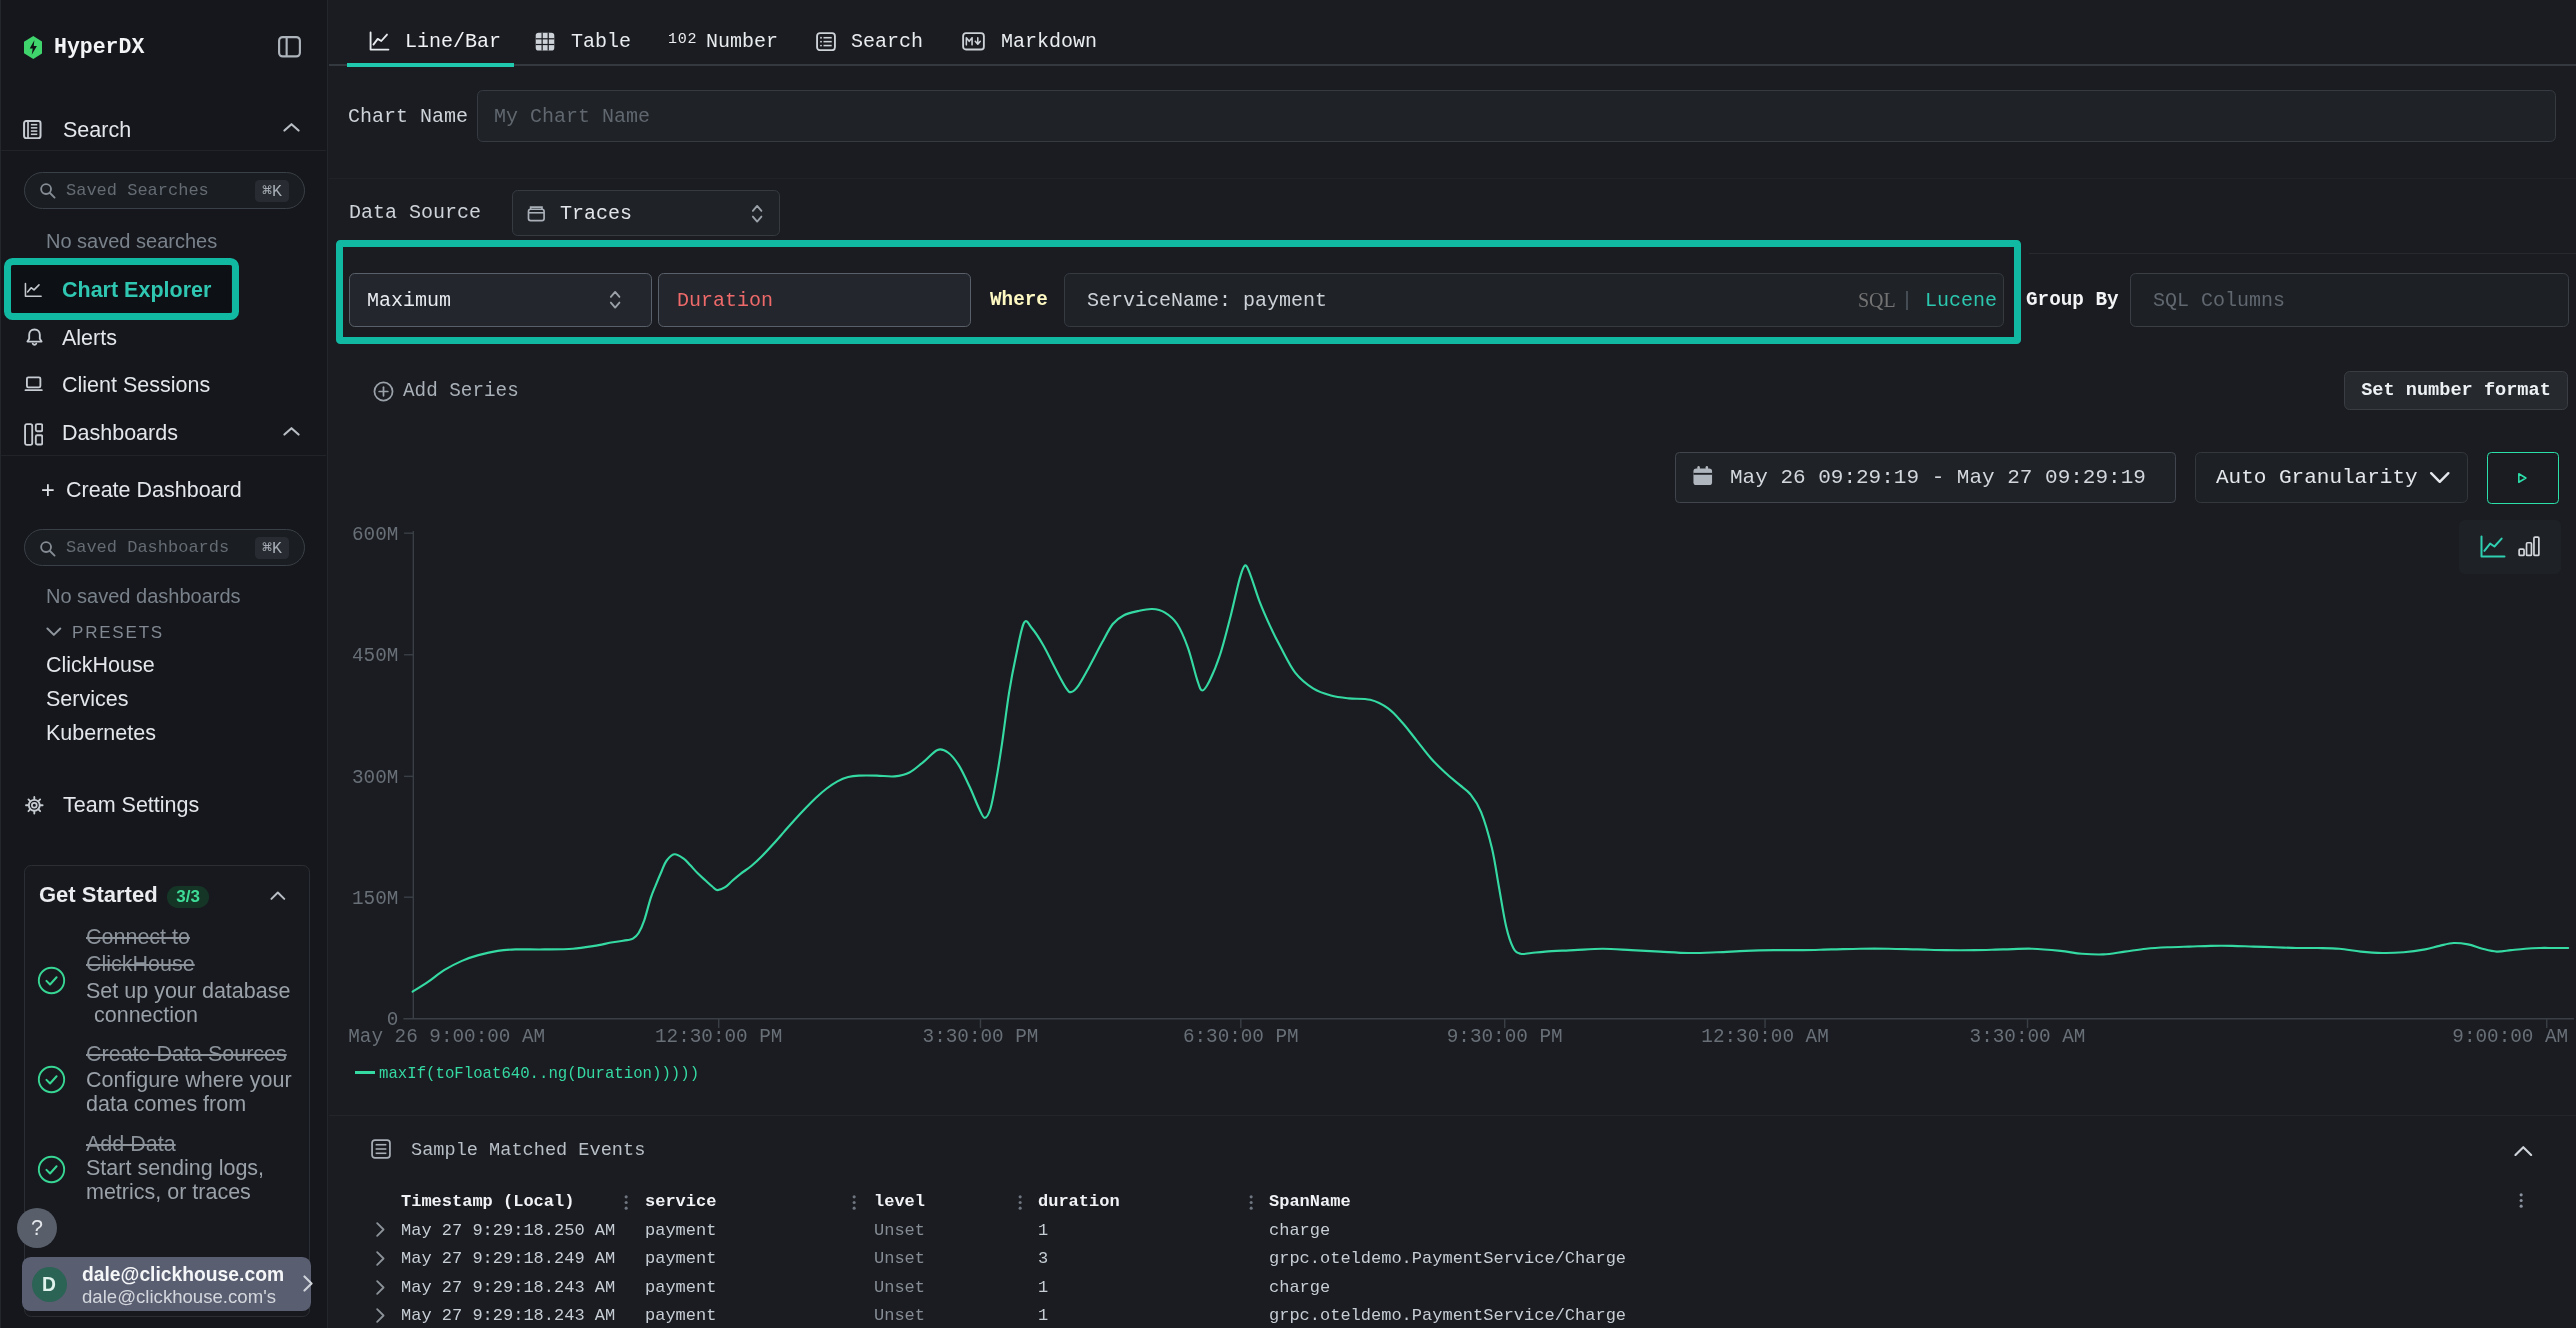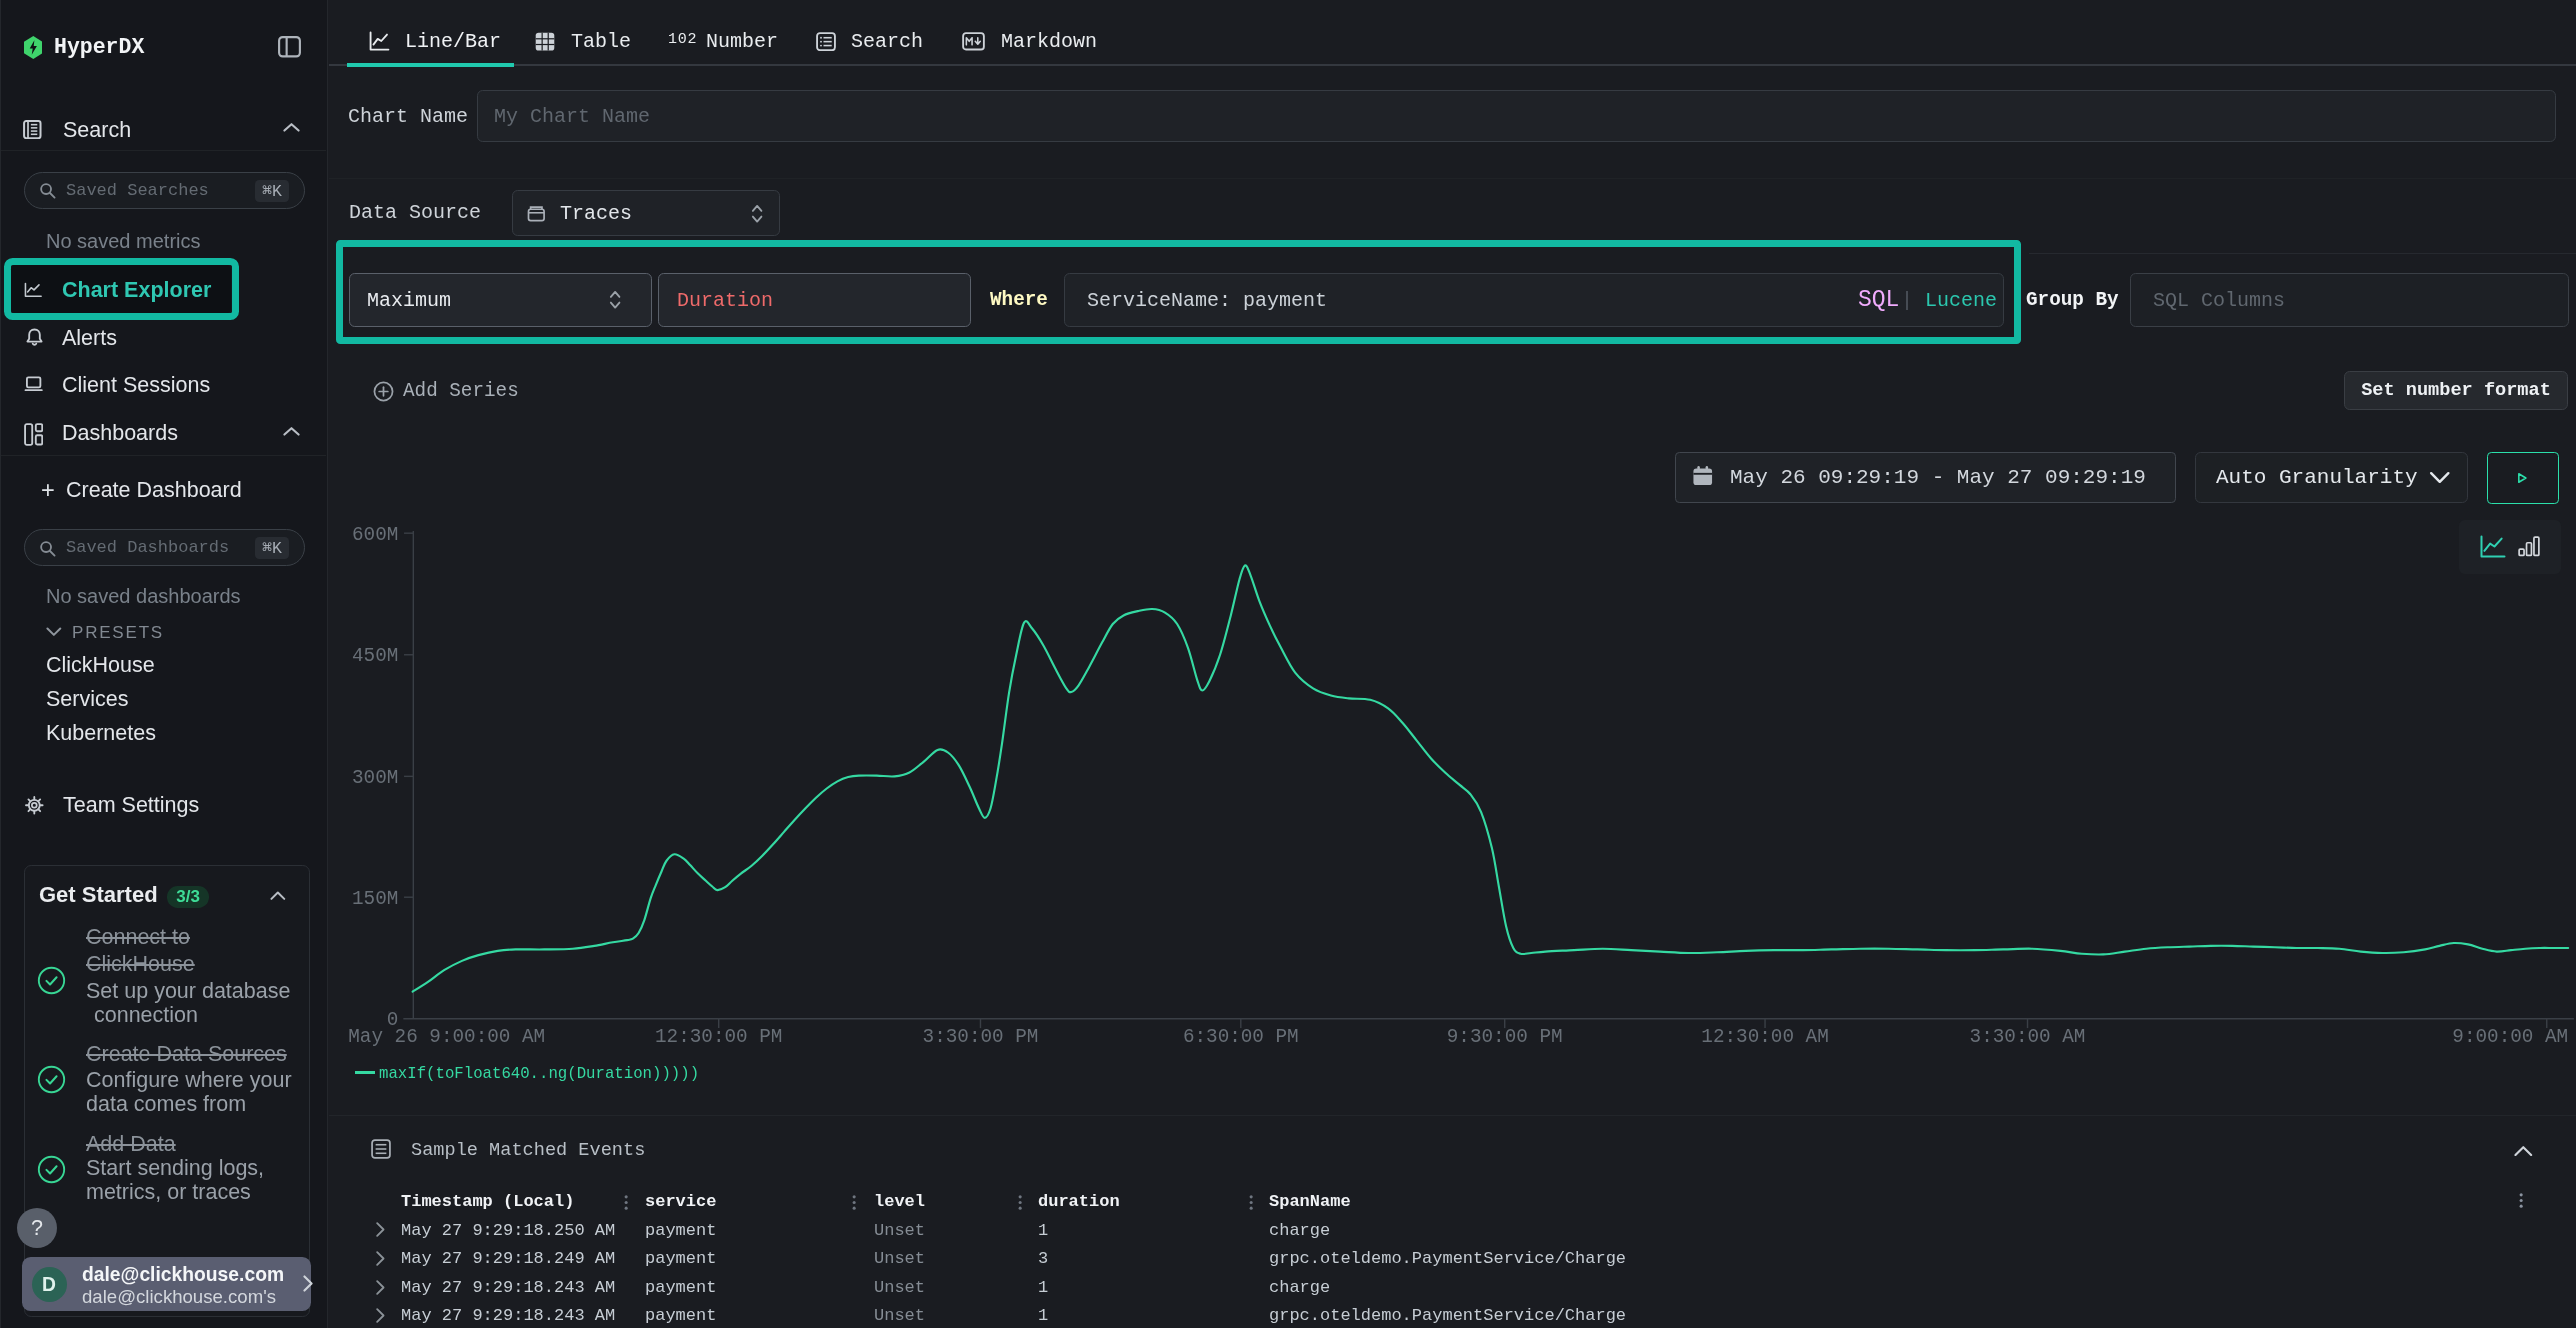--- a/index.html
+++ b/index.html
@@ -39,21 +39,21 @@
 <div class="abs" style="left:1.4px;top:150px;width:325px;height:1.4px;background:#202327;"></div>
 
 <div class="abs" style="left:23.6px;top:172px;width:281px;height:37px;border:1.4px solid #3a4047;border-radius:18.6px;background:#1a1d22;"></div>
 <svg class="abs" style="left:39px;top:182px;" width="17" height="17" viewBox="0 0 24 24">
   <circle cx="10" cy="10" r="7" fill="none" stroke="#858c94" stroke-width="2.6"></circle>
   <line x1="15.5" y1="15.5" x2="22" y2="22" stroke="#858c94" stroke-width="2.6" stroke-linecap="round"></line>
 </svg>
 <div class="abs ctr" style="left:66px;top:180px;height:21.5px;font-size:17px;color:#646b73;">Saved Searches</div>
 <div class="abs ctr" style="left:255px;top:180px;height:22px;padding:0 7.2px;background:#282c32;border-radius:4.3px;font-size:16.5px;color:#a8aeb6;">⌘K</div>
 
-<div class="abs ctr sans" style="left:46px;top:230px;height:23px;font-size:20px;color:#79818a;">No saved metrics</div>
+<div class="abs ctr sans" style="left:46px;top:230px;height:23px;font-size:20px;color:#79818a;">No saved searches</div>
 
 <div class="abs" style="left:3.6px;top:258px;width:235px;height:62px;border:7.2px solid #12b9a2;border-radius:8.6px;"></div>
 <div class="abs" style="left:10.7px;top:265px;width:220px;height:48px;border-radius:4.3px;background:#0d1014;"></div>
 <svg class="abs" style="left:23.6px;top:282px;" width="18.6" height="15.7" viewBox="0 0 26 22">
   <polyline points="2,2 2,20 24,20" fill="none" stroke="#c3c9cf" stroke-width="2.2" stroke-linecap="round" stroke-linejoin="round"></polyline>
   <polyline points="5,14 10,8 14,11 21,4" fill="none" stroke="#c3c9cf" stroke-width="2.2" stroke-linecap="round" stroke-linejoin="round"></polyline>
 </svg>
 <div class="abs ctr sans" style="left:62px;top:278px;height:24px;font-size:21.5px;font-weight:bold;color:#2fc7b2;">Chart Explorer</div>
 
 <svg class="abs" style="left:26px;top:328px;" width="17" height="18.6" viewBox="0 0 24 26">
@@ -217,21 +217,21 @@
   <polyline points="4,19 10,26 16,19" fill="none" stroke="#9aa1a8" stroke-width="2.6" stroke-linecap="round" stroke-linejoin="round"></polyline>
 </svg>
 
 <div class="abs" style="left:658px;top:273px;width:313px;height:54px;background:#23262c;border:1.4px solid #5a606a;border-radius:5.7px;"></div>
 <div class="abs ctr" style="left:677px;top:288px;height:24px;font-size:20px;color:#ee6a6a;">Duration</div>
 
 <div class="abs ctr" style="left:990px;top:288px;height:24px;font-size:19.3px;font-weight:bold;color:#fef9c3;">Where</div>
 
 <div class="abs" style="left:1064px;top:273px;width:940px;height:54px;background:#1f2227;border:1.4px solid #363b42;border-radius:5.7px;"></div>
 <div class="abs ctr" style="left:1087px;top:288px;height:24px;font-size:20px;color:#ccd2d8;">ServiceName: payment</div>
-<div class="abs ctr" style="left:1858px;top:288px;height:24px;font-size:23px;color:#f0abfc;">SQL</div>
+<div class="abs ctr" style="left:1858px;top:288px;height:24px;font-size:20px;color:#737373;font-family:Liberation Serif, serif;">SQL</div>
 <div class="abs ctr" style="left:1901px;top:288px;height:24px;font-size:20px;color:#50565e;">|</div>
 <div class="abs ctr" style="left:1925px;top:288px;height:24px;font-size:20px;color:#2bc7ae;">Lucene</div>
 
 <div class="abs ctr" style="left:2026px;top:288px;height:24px;font-size:19.3px;font-weight:bold;color:#f2f4f6;">Group By</div>
 <div class="abs" style="left:2130px;top:273px;width:439px;height:54px;background:#1d2025;border:1.4px solid #3a3f46;border-radius:5.7px;"></div>
 <div class="abs ctr" style="left:2153px;top:288px;height:24px;font-size:20px;color:#60676f;">SQL Columns</div>
 
 <div class="abs" style="left:2029px;top:253px;width:547px;height:1.4px;background:#26292f;"></div>
 
 <svg class="abs" style="left:373px;top:381px;" width="21" height="21" viewBox="0 0 29 29">

